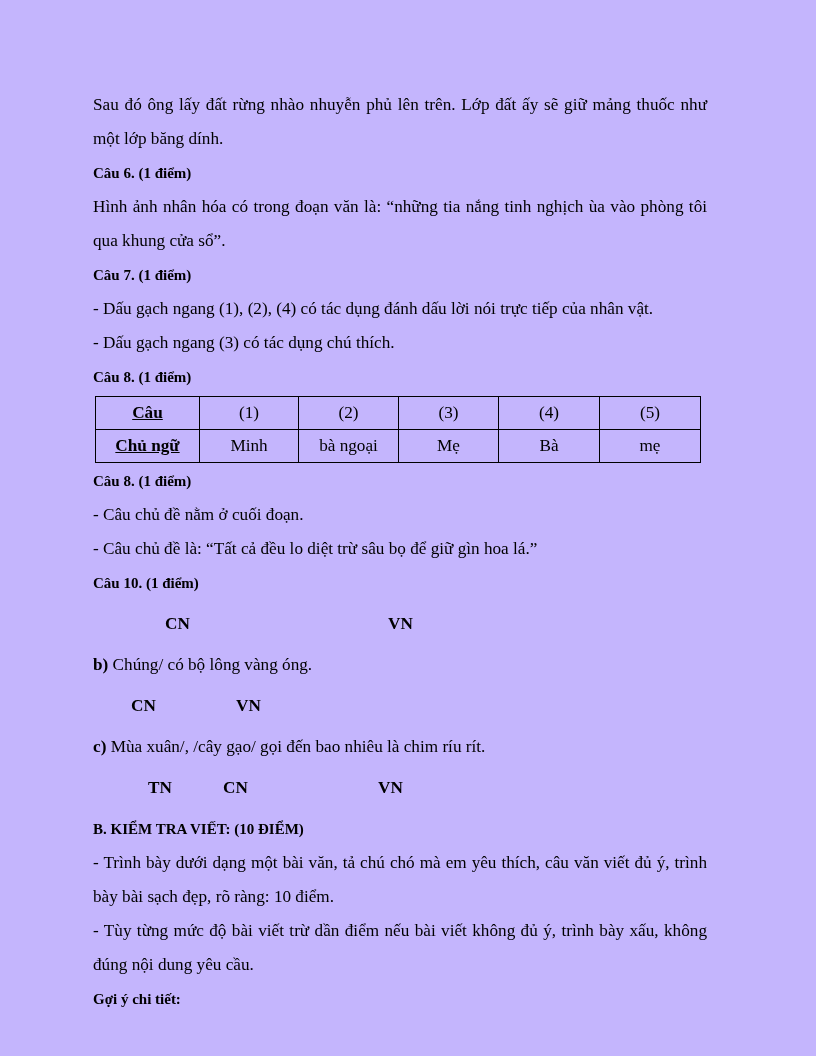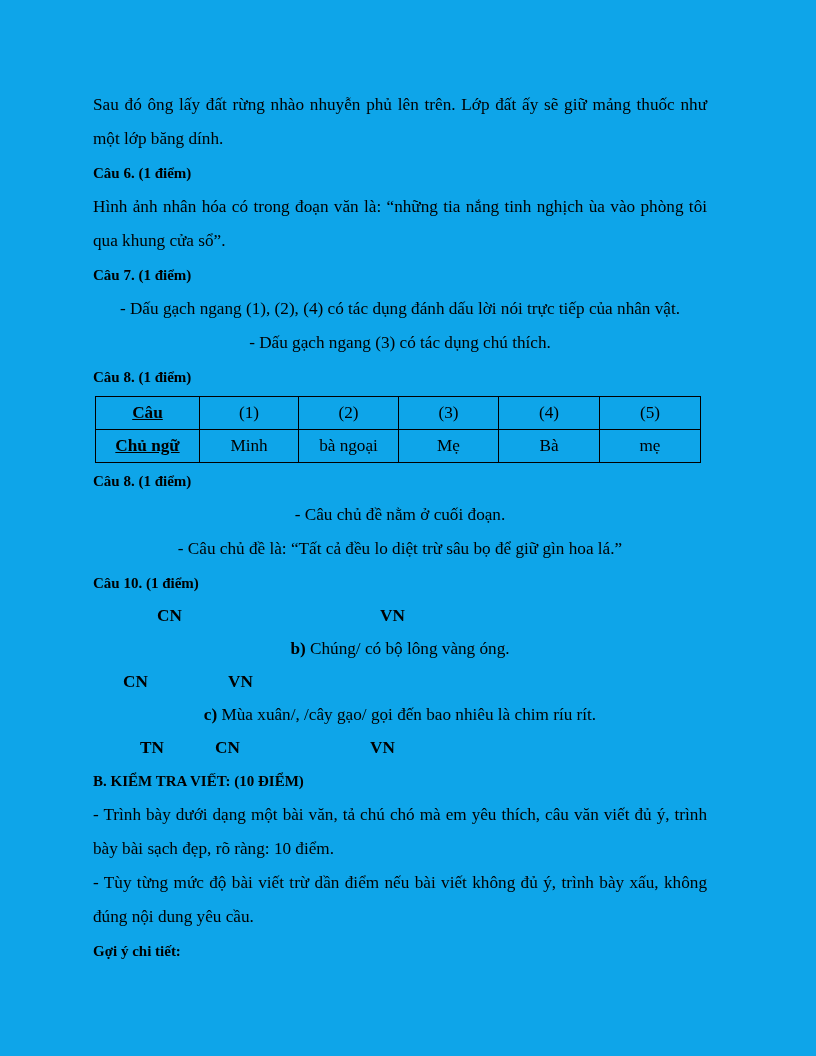--- a/index.html
+++ b/index.html
@@ -10,21 +10,21 @@
   }
   body {
     font-family: "Liberation Serif", "DejaVu Serif", serif;
     color: #000000;
   }
   .page {
     position: relative;
     width: 816px;
     height: 1056px;
     margin: 0 auto;
-    background: #0ea5e9;
+    background: #c4b5fd;
     overflow: hidden;
     box-sizing: border-box;
   }
   .content {
     position: absolute;
     left: 93px;
     top: 88px;
     width: 614px;
   }
 
@@ -32,41 +32,41 @@
   .para {
     font-size: 17.2px;
     line-height: 34px;
     text-align: justify;
     text-justify: inter-word;
     margin: 0;
     -webkit-hyphens: none;
     hyphens: none;
   }
   .para.left {
-    text-align: center;
+    text-align: left;
   }
   .heading {
     font-size: 15px;
     line-height: 34px;
     font-weight: bold;
     margin: 0;
     text-align: left;
   }
   .para .lead-bold {
     font-weight: bold;
   }
 
   
   .labelrow {
     position: relative;
     height: 32px;
     line-height: 32px;
     font-size: 17.2px;
     font-weight: bold;
-    margin: 0;
+    margin: 8px;
   }
   .labelrow .tag {
     position: absolute;
     top: 0;
     white-space: pre;
   }
 
   
   .answer-table {
     border-collapse: collapse;

